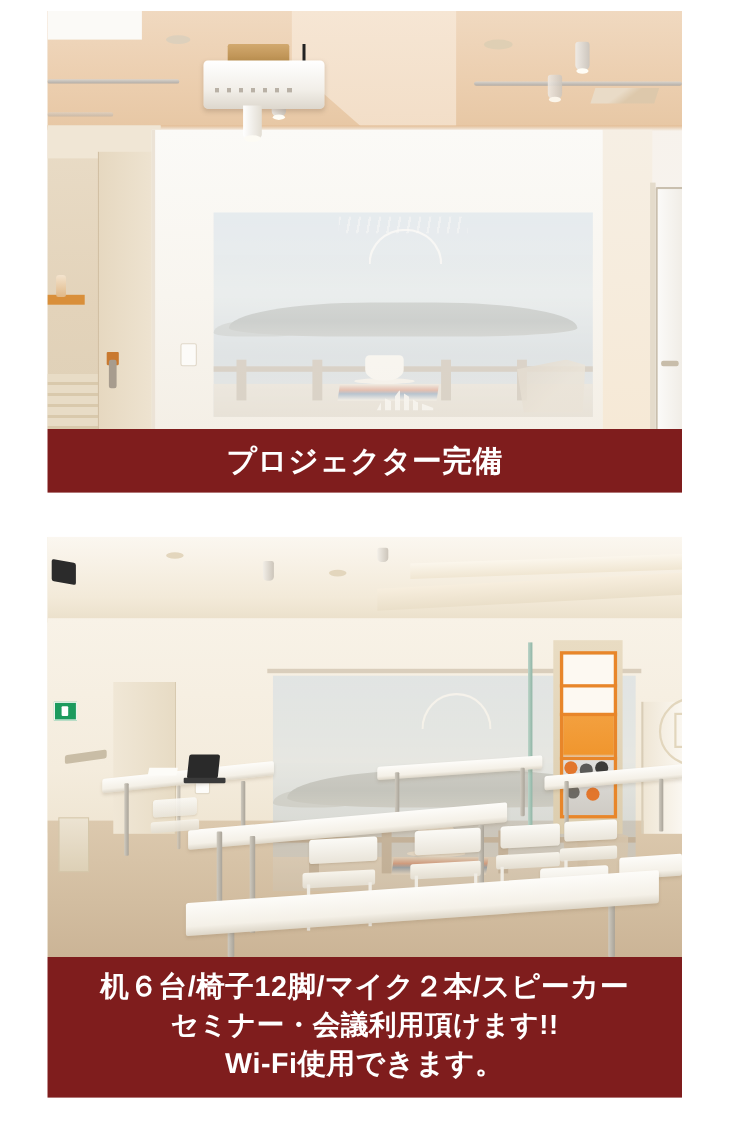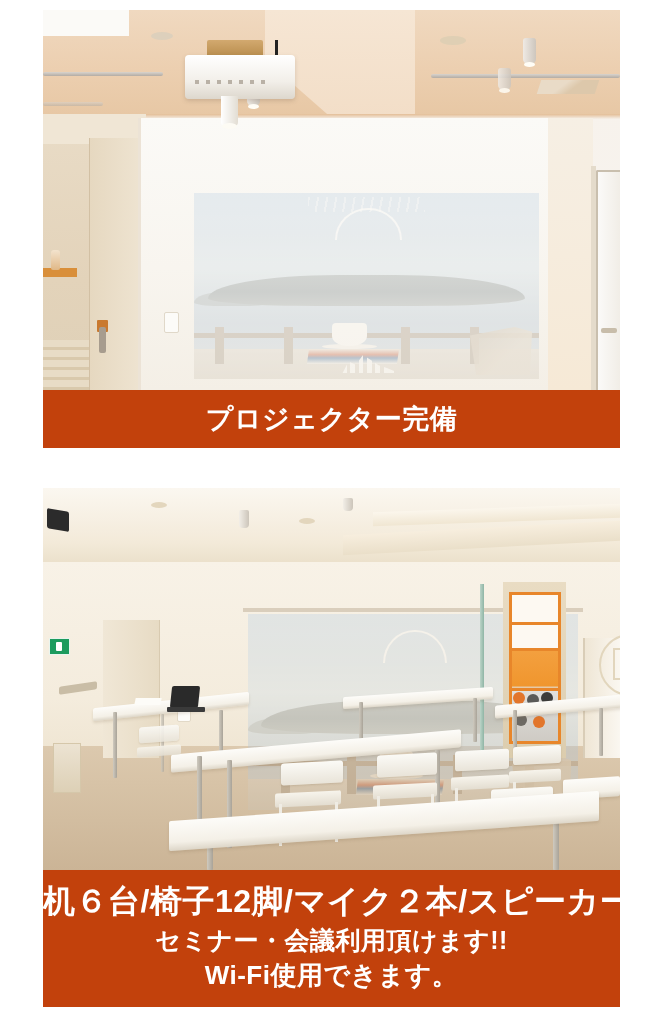--- a/index.html
+++ b/index.html
@@ -32,42 +32,42 @@
 
   .photo {
     position: relative;
     width: 577px;
     overflow: hidden;
     background: #f3ece4;
   }
 
   
   .caption {
-    background: #c2410c;
+    background: #7f1d1d;
     color: #ffffff;
     text-align: center;
     font-weight: bold;
     letter-spacing: 0.5px;
     box-sizing: border-box;
   }
   .caption-single {
     height: 58px;
     line-height: 58px;
     font-size: 27px;
   }
   .caption-multi {
     padding: 9px 0 13px 0;
     font-size: 26px;
     line-height: 1.38;
   }
   .caption-line {
     display: block;
     white-space: nowrap;
   }
-  .caption-line.l1 { font-size: 32px; }
+  .caption-line.l1 { font-size: 26px; }
   .caption-line.l2 { font-size: 26px; }
   .caption-line.l3 { font-size: 25px; }
 
   
   #photo-projector { height: 380px; }
 
   .p1-wall {
     position: absolute;
     inset: 0;
     background:

